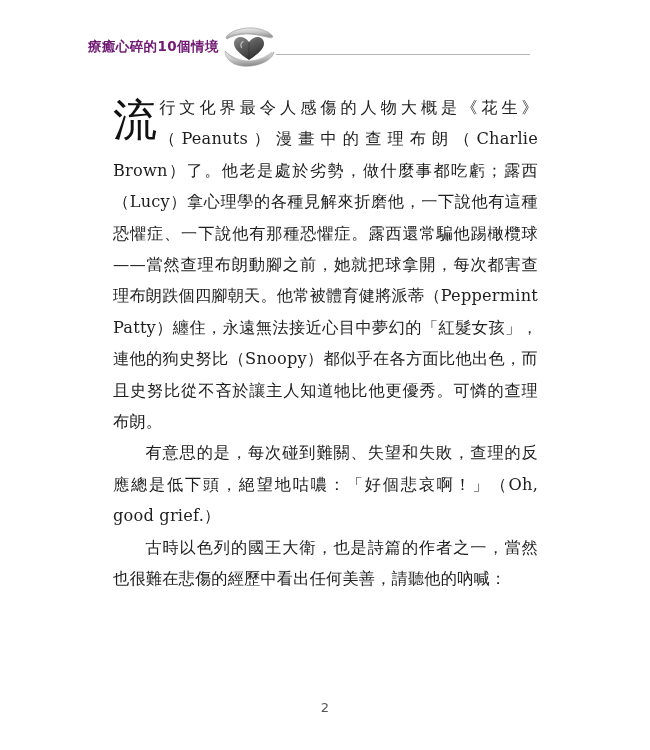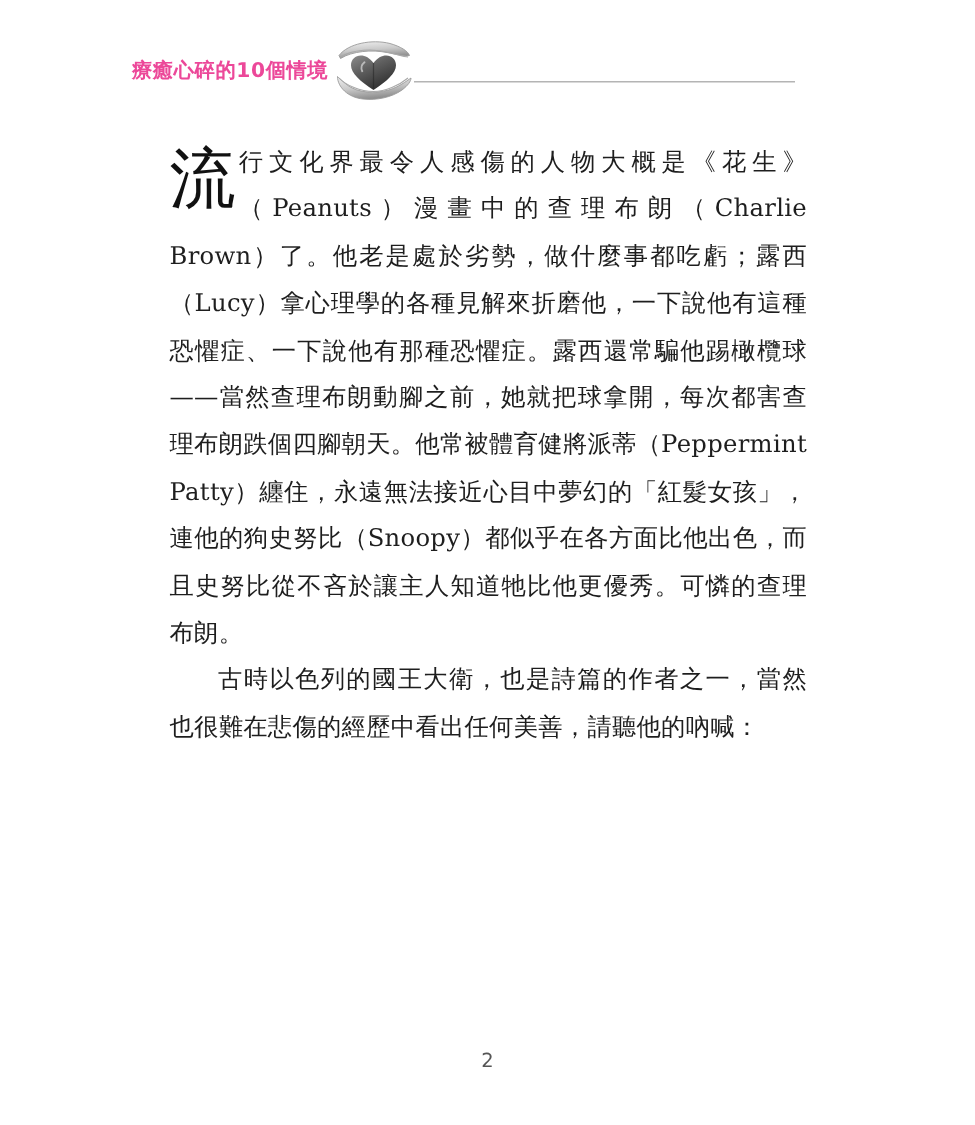--- a/index.html
+++ b/index.html
@@ -33,21 +33,21 @@
     height: 46px;
   }
   .header-title {
     position: absolute;
     left: 0;
     top: 8px;
     font-family: "DejaVu Sans", "Liberation Sans", sans-serif;
     font-size: 13.5px;
     font-weight: bold;
     letter-spacing: 0.4px;
-    color: #ec4899;
+    color: #701a75;
     white-space: nowrap;
   }
   .header-icon {
     position: absolute;
     left: 130px;
     top: -6px;
     width: 62px;
     height: 46px;
   }
   .header-rule {
@@ -148,20 +148,23 @@
 
     <div class="header-rule"></div>
   </div>
 
   <div class="content">
 
     <p class="para dropcap-para">
       <span class="dropcap">流</span><span>行文化界最令人感傷的人物大概是《花生》（Peanuts）漫畫中的查理布朗（Charlie Brown）了。他老是處於劣勢，做什麼事都吃虧；露西（Lucy）拿心理學的各種見解來折磨他，一下說他有這種恐懼症、一下說他有那種恐懼症。露西還常騙他踢橄欖球——當然查理布朗動腳之前，她就把球拿開，每次都害查理布朗跌個四腳朝天。他常被體育健將派蒂（Peppermint Patty）纏住，永遠無法接近心目中夢幻的「紅髮女孩」，連他的狗史努比（Snoopy）都似乎在各方面比他出色，而且史努比從不吝於讓主人知道牠比他更優秀。可憐的查理布朗。</span>
     </p>
 
+    <p class="para indent">
+      <span>有意思的是，每次碰到難關、失望和失敗，查理的反應總是低下頭，絕望地咕噥：「好個悲哀啊！」（Oh, good grief.）</span>
+    </p>
 
 
     <p class="para indent">
       <span>古時以色列的國王大衛，也是詩篇的作者之一，當然也很難在悲傷的經歷中看出任何美善，請聽他的吶喊：</span>
     </p>
 
   </div>
 
   <div class="folio">2</div>
 

